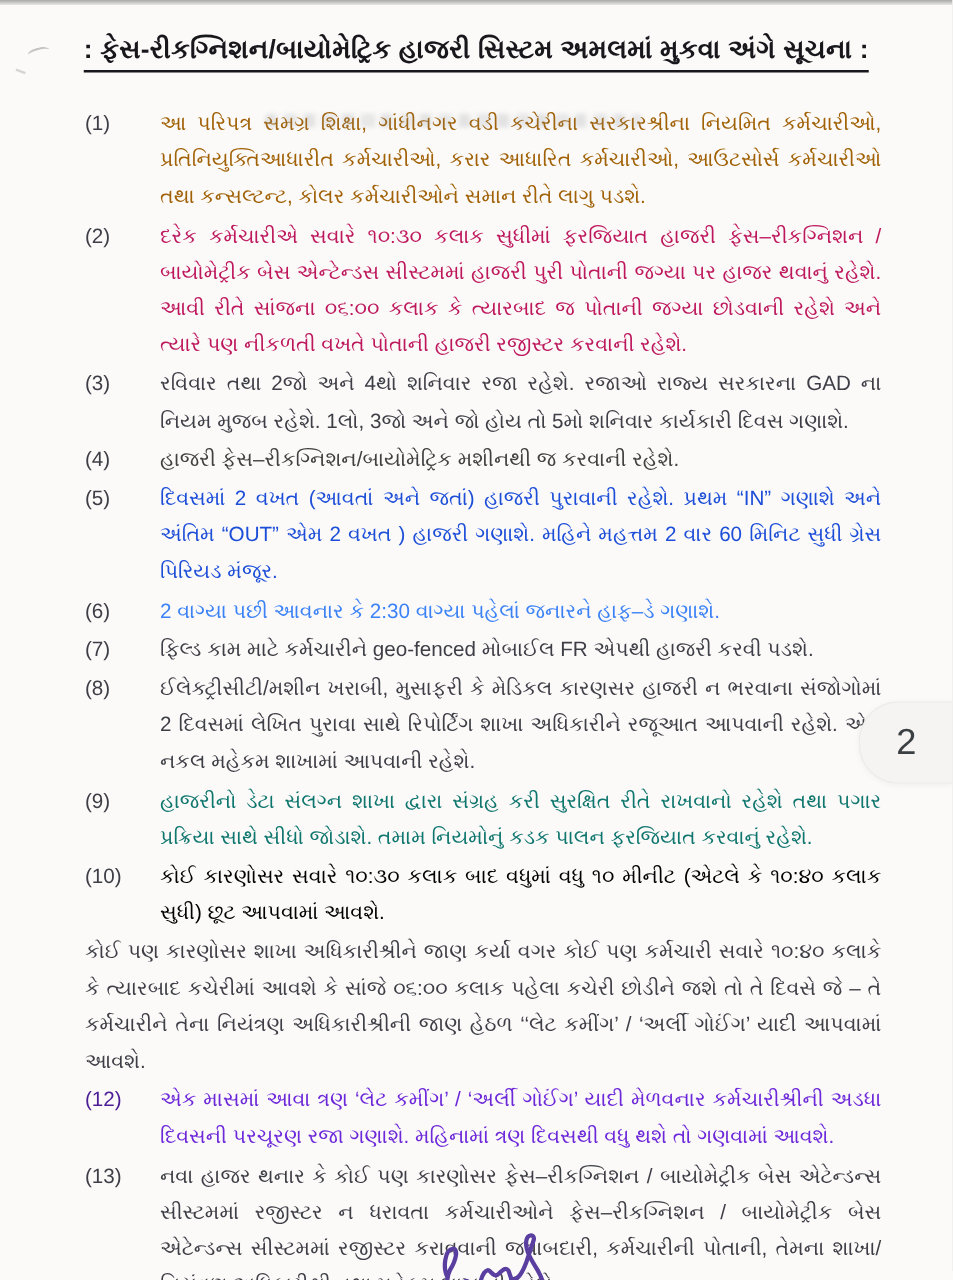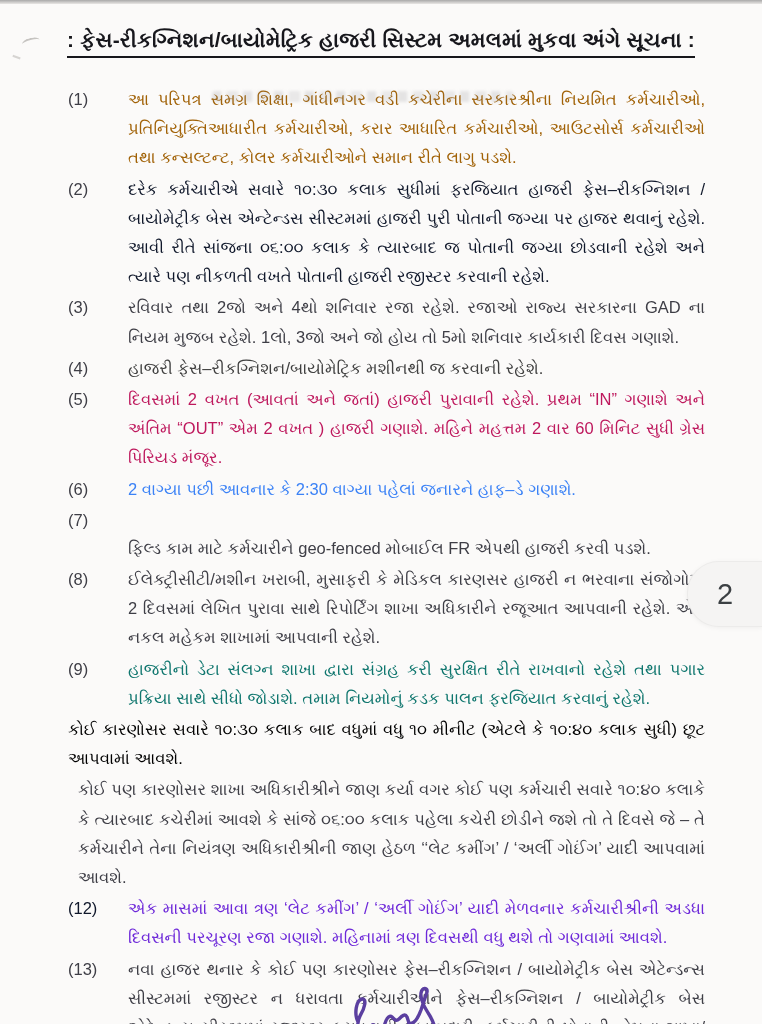--- a/index.html
+++ b/index.html
@@ -87,58 +87,59 @@
   </div>
   <div class="bleed-line"></div>
 
   <div class="notice-list">
       <div class="item">
         <span class="num" style="color: rgb(62, 62, 70);">(1)</span>
         <div class="txt" style="color: #a16207;">આ પરિપત્ર સમગ્ર શિક્ષા, ગાંધીનગર વડી કચેરીના સરકારશ્રીના નિયમિત કર્મચારીઓ, પ્રતિનિયુક્તિઆધારીત કર્મચારીઓ, કરાર આધારિત કર્મચારીઓ, આઉટસોર્સ કર્મચારીઓ તથા કન્સલ્ટન્ટ, કોલર કર્મચારીઓને સમાન રીતે લાગુ પડશે.</div>
       </div>
       <div class="item">
         <span class="num" style="color: rgb(62, 62, 70);">(2)</span>
-        <div class="txt" style="color: #0f172a;">દરેક કર્મચારીએ સવારે ૧૦:૩૦ કલાક સુધીમાં ફરજિયાત હાજરી ફેસ–રીકગ્નિશન / બાયોમેટ્રીક બેસ એન્ટેન્ડસ સીસ્ટમમાં હાજરી પુરી પોતાની જગ્યા પર હાજર થવાનું રહેશે. આવી રીતે સાંજના ૦૬:૦૦ કલાક કે ત્યારબાદ જ પોતાની જગ્યા છોડવાની રહેશે અને ત્યારે પણ નીકળતી વખતે પોતાની હાજરી રજીસ્ટર કરવાની રહેશે.</div>
+        <div class="txt" style="color: #be185d;">દરેક કર્મચારીએ સવારે ૧૦:૩૦ કલાક સુધીમાં ફરજિયાત હાજરી ફેસ–રીકગ્નિશન / બાયોમેટ્રીક બેસ એન્ટેન્ડસ સીસ્ટમમાં હાજરી પુરી પોતાની જગ્યા પર હાજર થવાનું રહેશે. આવી રીતે સાંજના ૦૬:૦૦ કલાક કે ત્યારબાદ જ પોતાની જગ્યા છોડવાની રહેશે અને ત્યારે પણ નીકળતી વખતે પોતાની હાજરી રજીસ્ટર કરવાની રહેશે.</div>
       </div>
       <div class="item">
         <span class="num" style="color: rgb(62, 62, 70);">(3)</span>
         <div class="txt" style="color: rgb(62, 62, 70);">રવિવાર તથા 2જો  અને 4થો શનિવાર રજા રહેશે.  રજાઓ રાજ્ય સરકારના GAD ના નિયમ મુજબ રહેશે. 1લો, 3જો અને જો હોય તો 5મો શનિવાર કાર્યકારી દિવસ ગણાશે.</div>
       </div>
       <div class="item">
         <span class="num" style="color: rgb(62, 62, 70);">(4)</span>
         <div class="txt" style="color: #404040;">હાજરી ફેસ–રીકગ્નિશન/બાયોમેટ્રિક મશીનથી જ કરવાની રહેશે.</div>
       </div>
       <div class="item">
         <span class="num" style="color: rgb(62, 62, 70);">(5)</span>
-        <div class="txt" style="color: #be185d;">દિવસમાં 2 વખત (આવતાં અને જતાં) હાજરી પુરાવાની રહેશે. પ્રથમ “IN” ગણાશે અને અંતિમ “OUT” એમ 2 વખત ) હાજરી ગણાશે. મહિને મહત્તમ 2 વાર 60 મિનિટ સુધી ગ્રેસ પિરિયડ મંજૂર.</div>
+        <div class="txt" style="color: #1d4ed8;">દિવસમાં 2 વખત (આવતાં અને જતાં) હાજરી પુરાવાની રહેશે. પ્રથમ “IN” ગણાશે અને અંતિમ “OUT” એમ 2 વખત ) હાજરી ગણાશે. મહિને મહત્તમ 2 વાર 60 મિનિટ સુધી ગ્રેસ પિરિયડ મંજૂર.</div>
       </div>
       <div class="item">
         <span class="num" style="color: rgb(62, 62, 70);">(6)</span>
         <div class="txt" style="color: #3b82f6;">2 વાગ્યા પછી આવનાર કે 2:30 વાગ્યા પહેલાં જનારને હાફ–ડે ગણાશે.</div>
       </div>
       <div class="item">
         <span class="num" style="color: rgb(62, 62, 70);">(7)</span>
-        <div class="txt" style="color: rgb(62, 62, 70); margin-top: 28px;">ફિલ્ડ કામ માટે કર્મચારીને geo-fenced મોબાઈલ FR એપથી હાજરી કરવી પડશે.</div>
+        <div class="txt" style="color: rgb(62, 62, 70);">ફિલ્ડ કામ માટે કર્મચારીને geo-fenced મોબાઈલ FR એપથી હાજરી કરવી પડશે.</div>
       </div>
       <div class="item">
         <span class="num" style="color: rgb(62, 62, 70);">(8)</span>
         <div class="txt" style="color: rgb(62, 62, 70);">ઈલેક્ટ્રીસીટી/મશીન ખરાબી,  મુસાફરી કે મેડિકલ કારણસર હાજરી ન ભરવાના સંજોગોમાં 2 દિવસમાં લેખિત પુરાવા સાથે રિપોર્ટિંગ શાખા અધિકારીને રજૂઆત આપવાની રહેશે. એક નકલ મહેકમ શાખામાં આપવાની રહેશે.</div>
       </div>
       <div class="item">
         <span class="num" style="color: rgb(62, 62, 70);">(9)</span>
         <div class="txt" style="color: #0f766e;">હાજરીનો ડેટા સંલગ્ન શાખા દ્વારા સંગ્રહ કરી સુરક્ષિત રીતે રાખવાનો રહેશે તથા પગાર પ્રક્રિયા સાથે સીધો જોડાશે. તમામ નિયમોનું કડક પાલન ફરજિયાત કરવાનું રહેશે.</div>
       </div>
       <div class="item">
+        <span class="num" style="color: rgb(62, 62, 70);">(10)</span>
         <div class="txt" style="color: #000000;">કોઈ કારણોસર સવારે ૧૦:૩૦ કલાક બાદ વધુમાં વધુ ૧૦ મીનીટ (એટલે કે ૧૦:૪૦ કલાક સુધી) છૂટ આપવામાં આવશે.</div>
       </div>
       <div class="item">
-        <div class="txt" style="color: rgb(62, 62, 70); margin-left: 10px;">કોઈ પણ કારણોસર શાખા અધિકારીશ્રીને જાણ કર્યા વગર  કોઈ પણ કર્મચારી સવારે ૧૦:૪૦ કલાકે કે ત્યારબાદ કચેરીમાં આવશે કે સાંજે ૦૬:૦૦ કલાક પહેલા કચેરી છોડીને જશે તો તે દિવસે જે – તે કર્મચારીને તેના નિયંત્રણ અધિકારીશ્રીની જાણ હેઠળ ‘‘લેટ કમીંગ’ / ‘અર્લી ગોઈંગ’ યાદી આપવામાં આવશે.</div>
+        <div class="txt" style="color: rgb(62, 62, 70);">કોઈ પણ કારણોસર શાખા અધિકારીશ્રીને જાણ કર્યા વગર  કોઈ પણ કર્મચારી સવારે ૧૦:૪૦ કલાકે કે ત્યારબાદ કચેરીમાં આવશે કે સાંજે ૦૬:૦૦ કલાક પહેલા કચેરી છોડીને જશે તો તે દિવસે જે – તે કર્મચારીને તેના નિયંત્રણ અધિકારીશ્રીની જાણ હેઠળ ‘‘લેટ કમીંગ’ / ‘અર્લી ગોઈંગ’ યાદી આપવામાં આવશે.</div>
       </div>
       <div class="item">
-        <span class="num" style="color: #0f172a;">(12)</span>
+        <span class="num" style="color: #4c1d95;">(12)</span>
         <div class="txt" style="color: #6d28d9;">એક માસમાં આવા ત્રણ ‘લેટ કમીંગ’ / ‘અર્લી ગોઈંગ’ યાદી મેળવનાર કર્મચારીશ્રીની અડધા દિવસની પરચૂરણ રજા ગણાશે. મહિનામાં ત્રણ દિવસથી વધુ થશે તો ગણવામાં આવશે.</div>
       </div>
       <div class="item">
         <span class="num" style="color: rgb(62, 62, 70);">(13)</span>
         <div class="txt" style="color: rgb(62, 62, 70);">નવા હાજર થનાર કે કોઈ પણ કારણોસર ફેસ–રીકગ્નિશન / બાયોમેટ્રીક બેસ એટેન્ડન્સ સીસ્ટમમાં રજીસ્ટર ન ધરાવતા કર્મચારીઓને ફેસ–રીકગ્નિશન / બાયોમેટ્રીક બેસ એટેન્ડન્સ સીસ્ટમમાં રજીસ્ટર કરાવવાની જવાબદારી, કર્મચારીની પોતાની, તેમના શાખા/નિયંત્રણ અધિકારીશ્રી તથા મહેકમ શાખાની રહેશે.</div>
       </div>
     </div>
 
   <div class="page-pill">
     <span class="pg">2</span>

